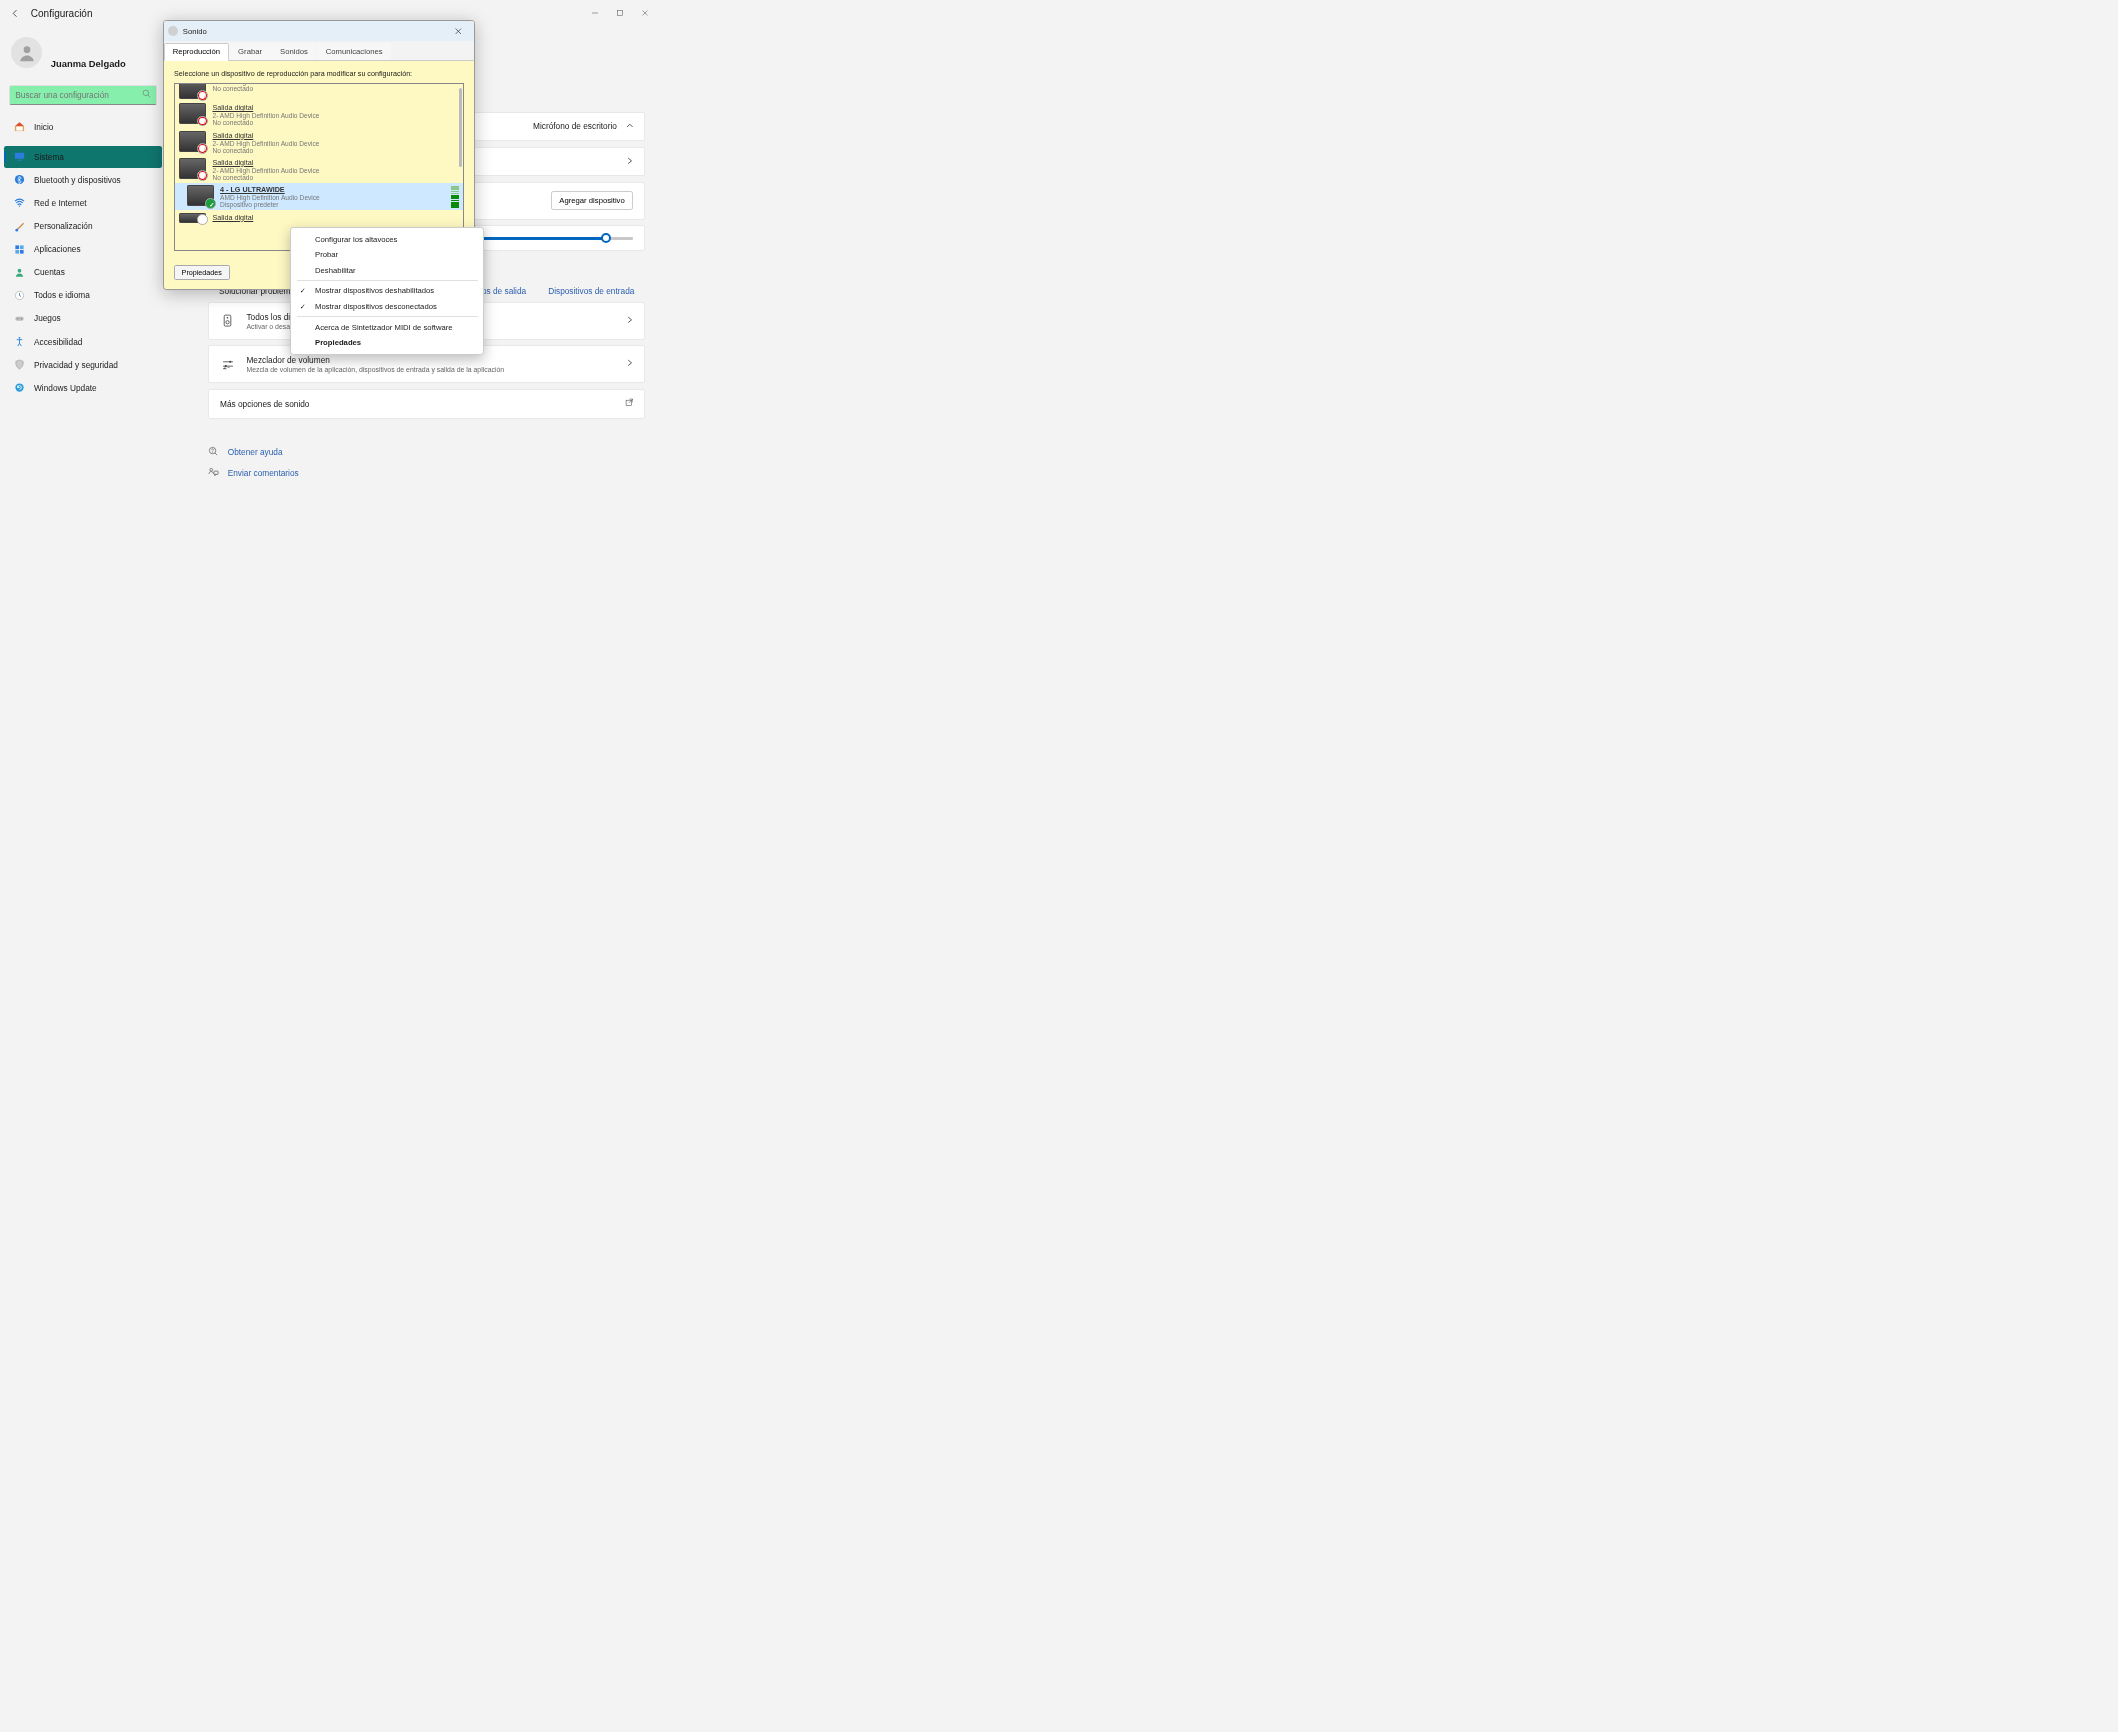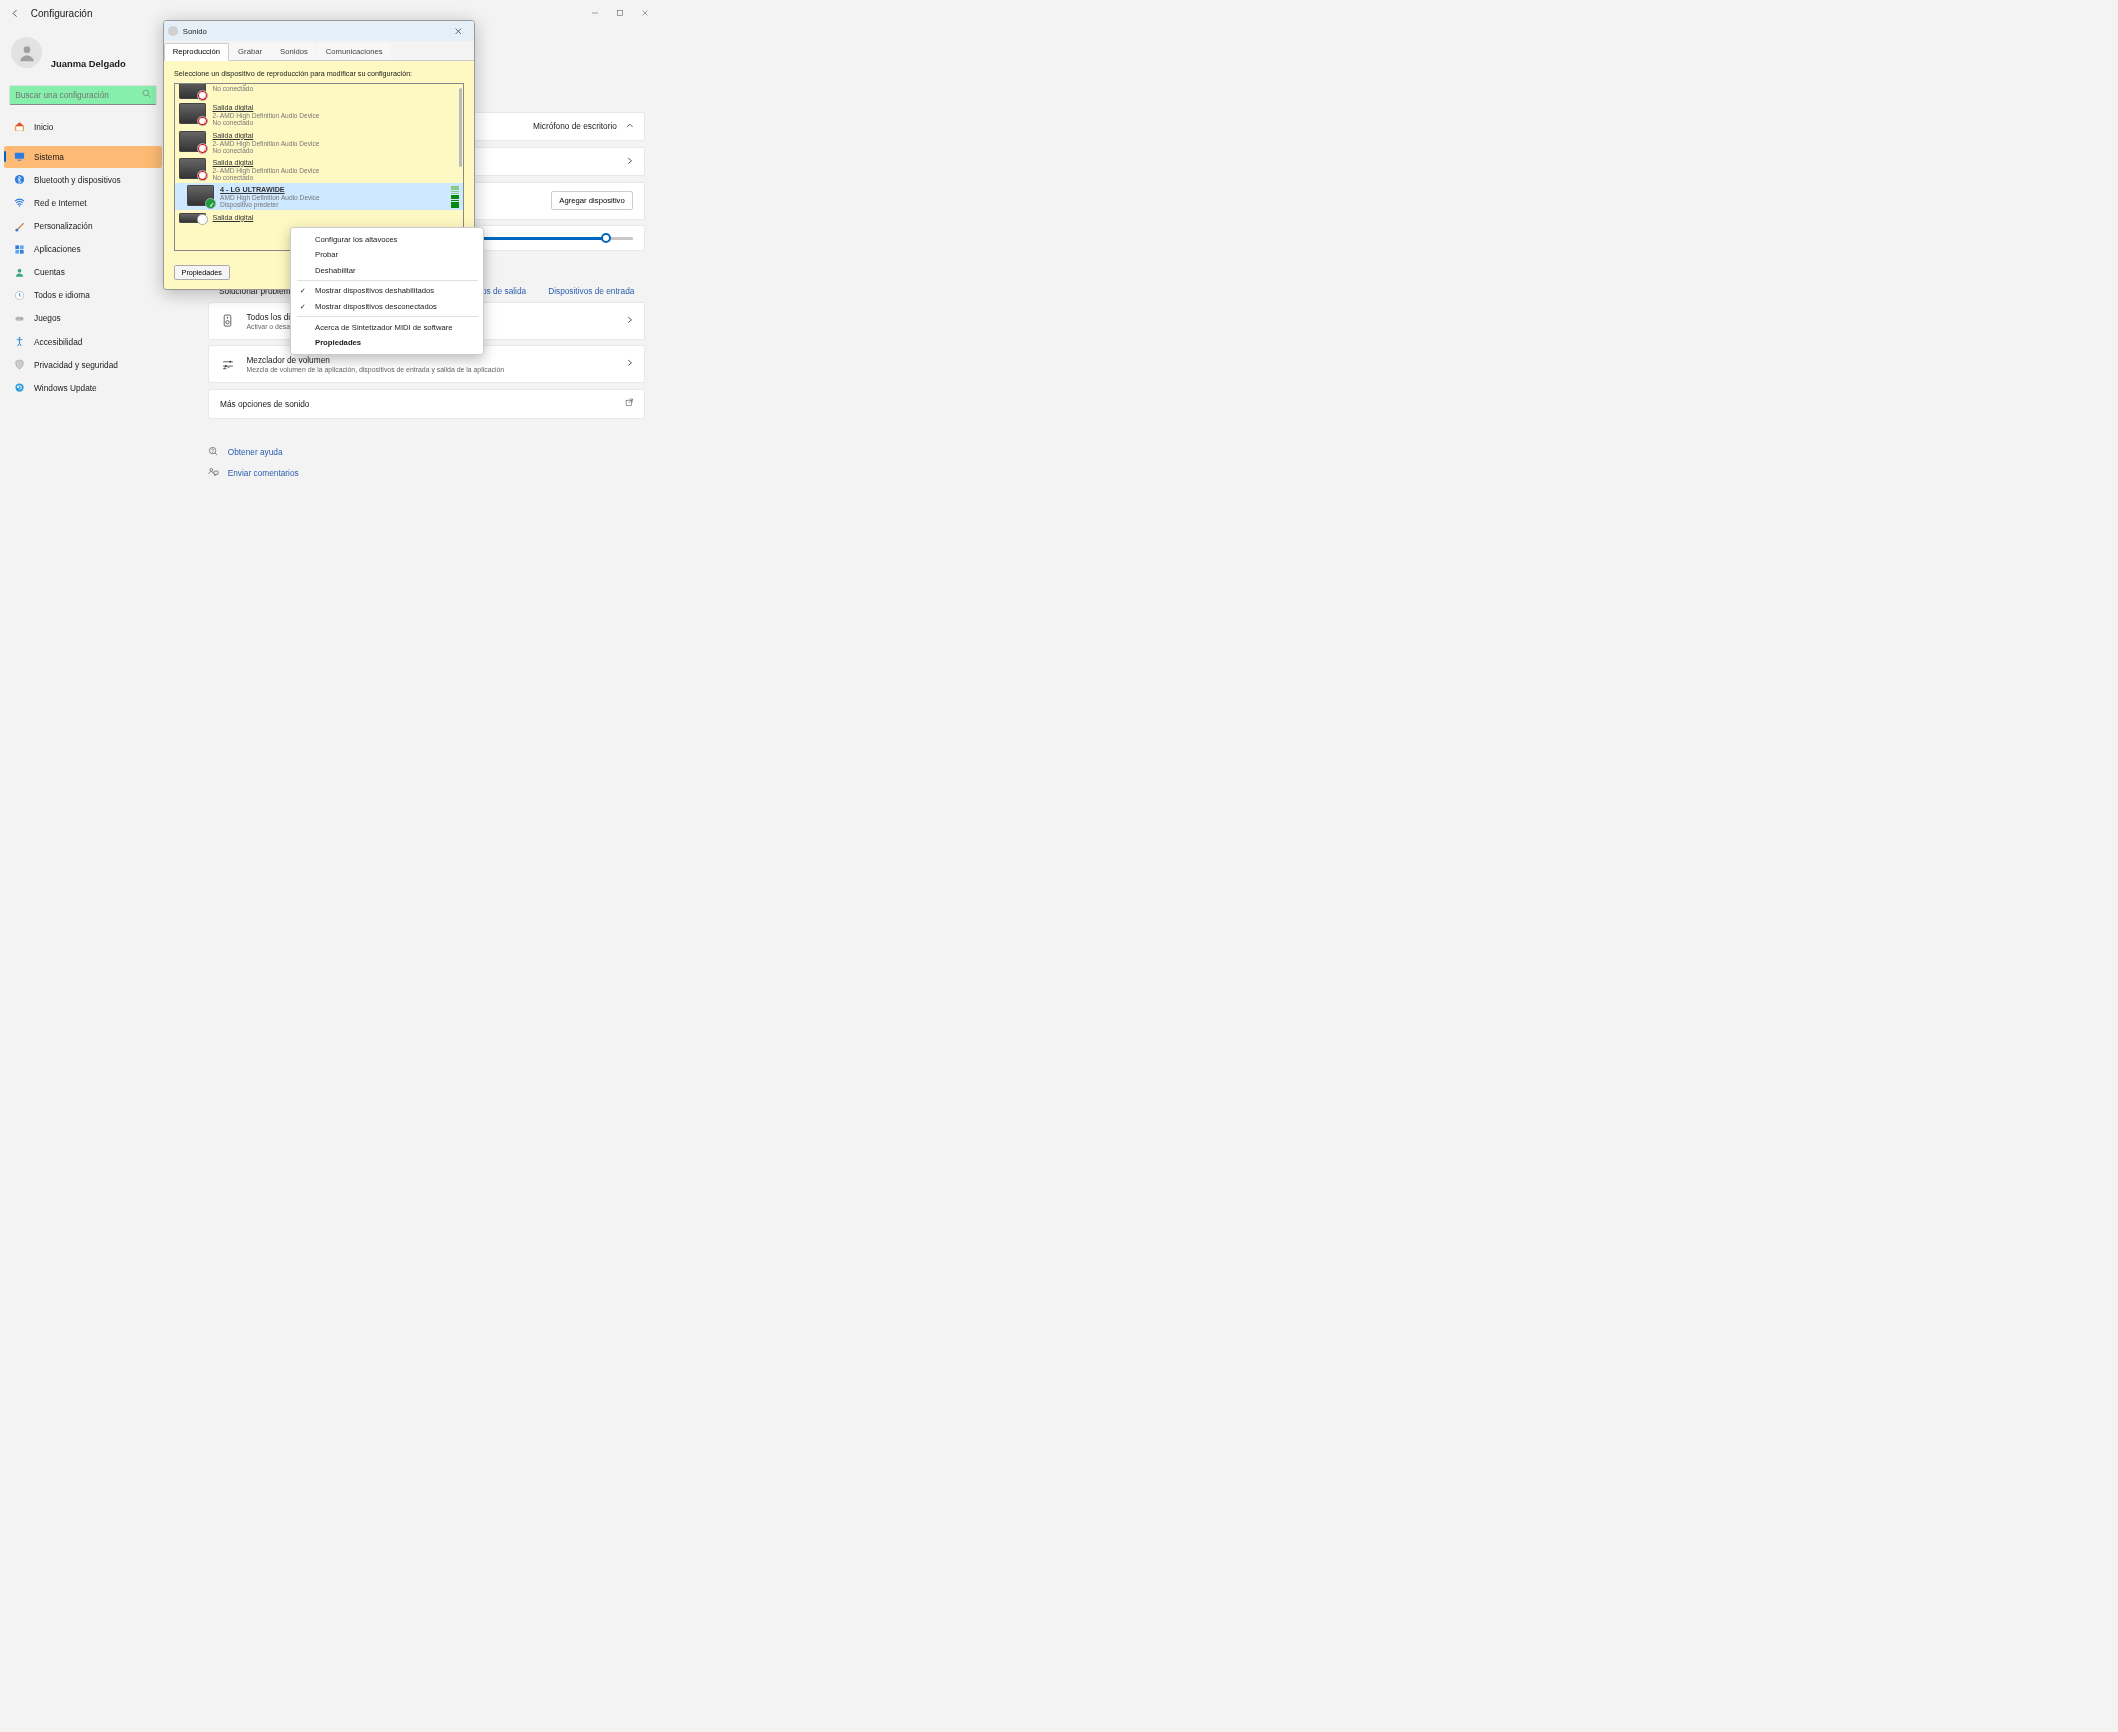--- a/index.html
+++ b/index.html
@@ -79,21 +79,21 @@
   .nav-item {
     display: flex; align-items: center;
     height: 22px;
     padding: 0 8.8px;
     margin: 1.1px 4.4px;
     border-radius: 2.2px;
     font-size: 8.3px;
     position: relative;
   }
   .nav-item.selected {
-    background: #fdba74;
+    background: #0f766e;
     margin-top: 8px;
   }
   .nav-item.selected::before {
     content: "";
     position: absolute;
     left: 0; top: 5.5px; bottom: 5.5px;
     width: 1.7px; border-radius: 1.1px;
     background: #0067c0;
   }
   .nav-item .nicon {

